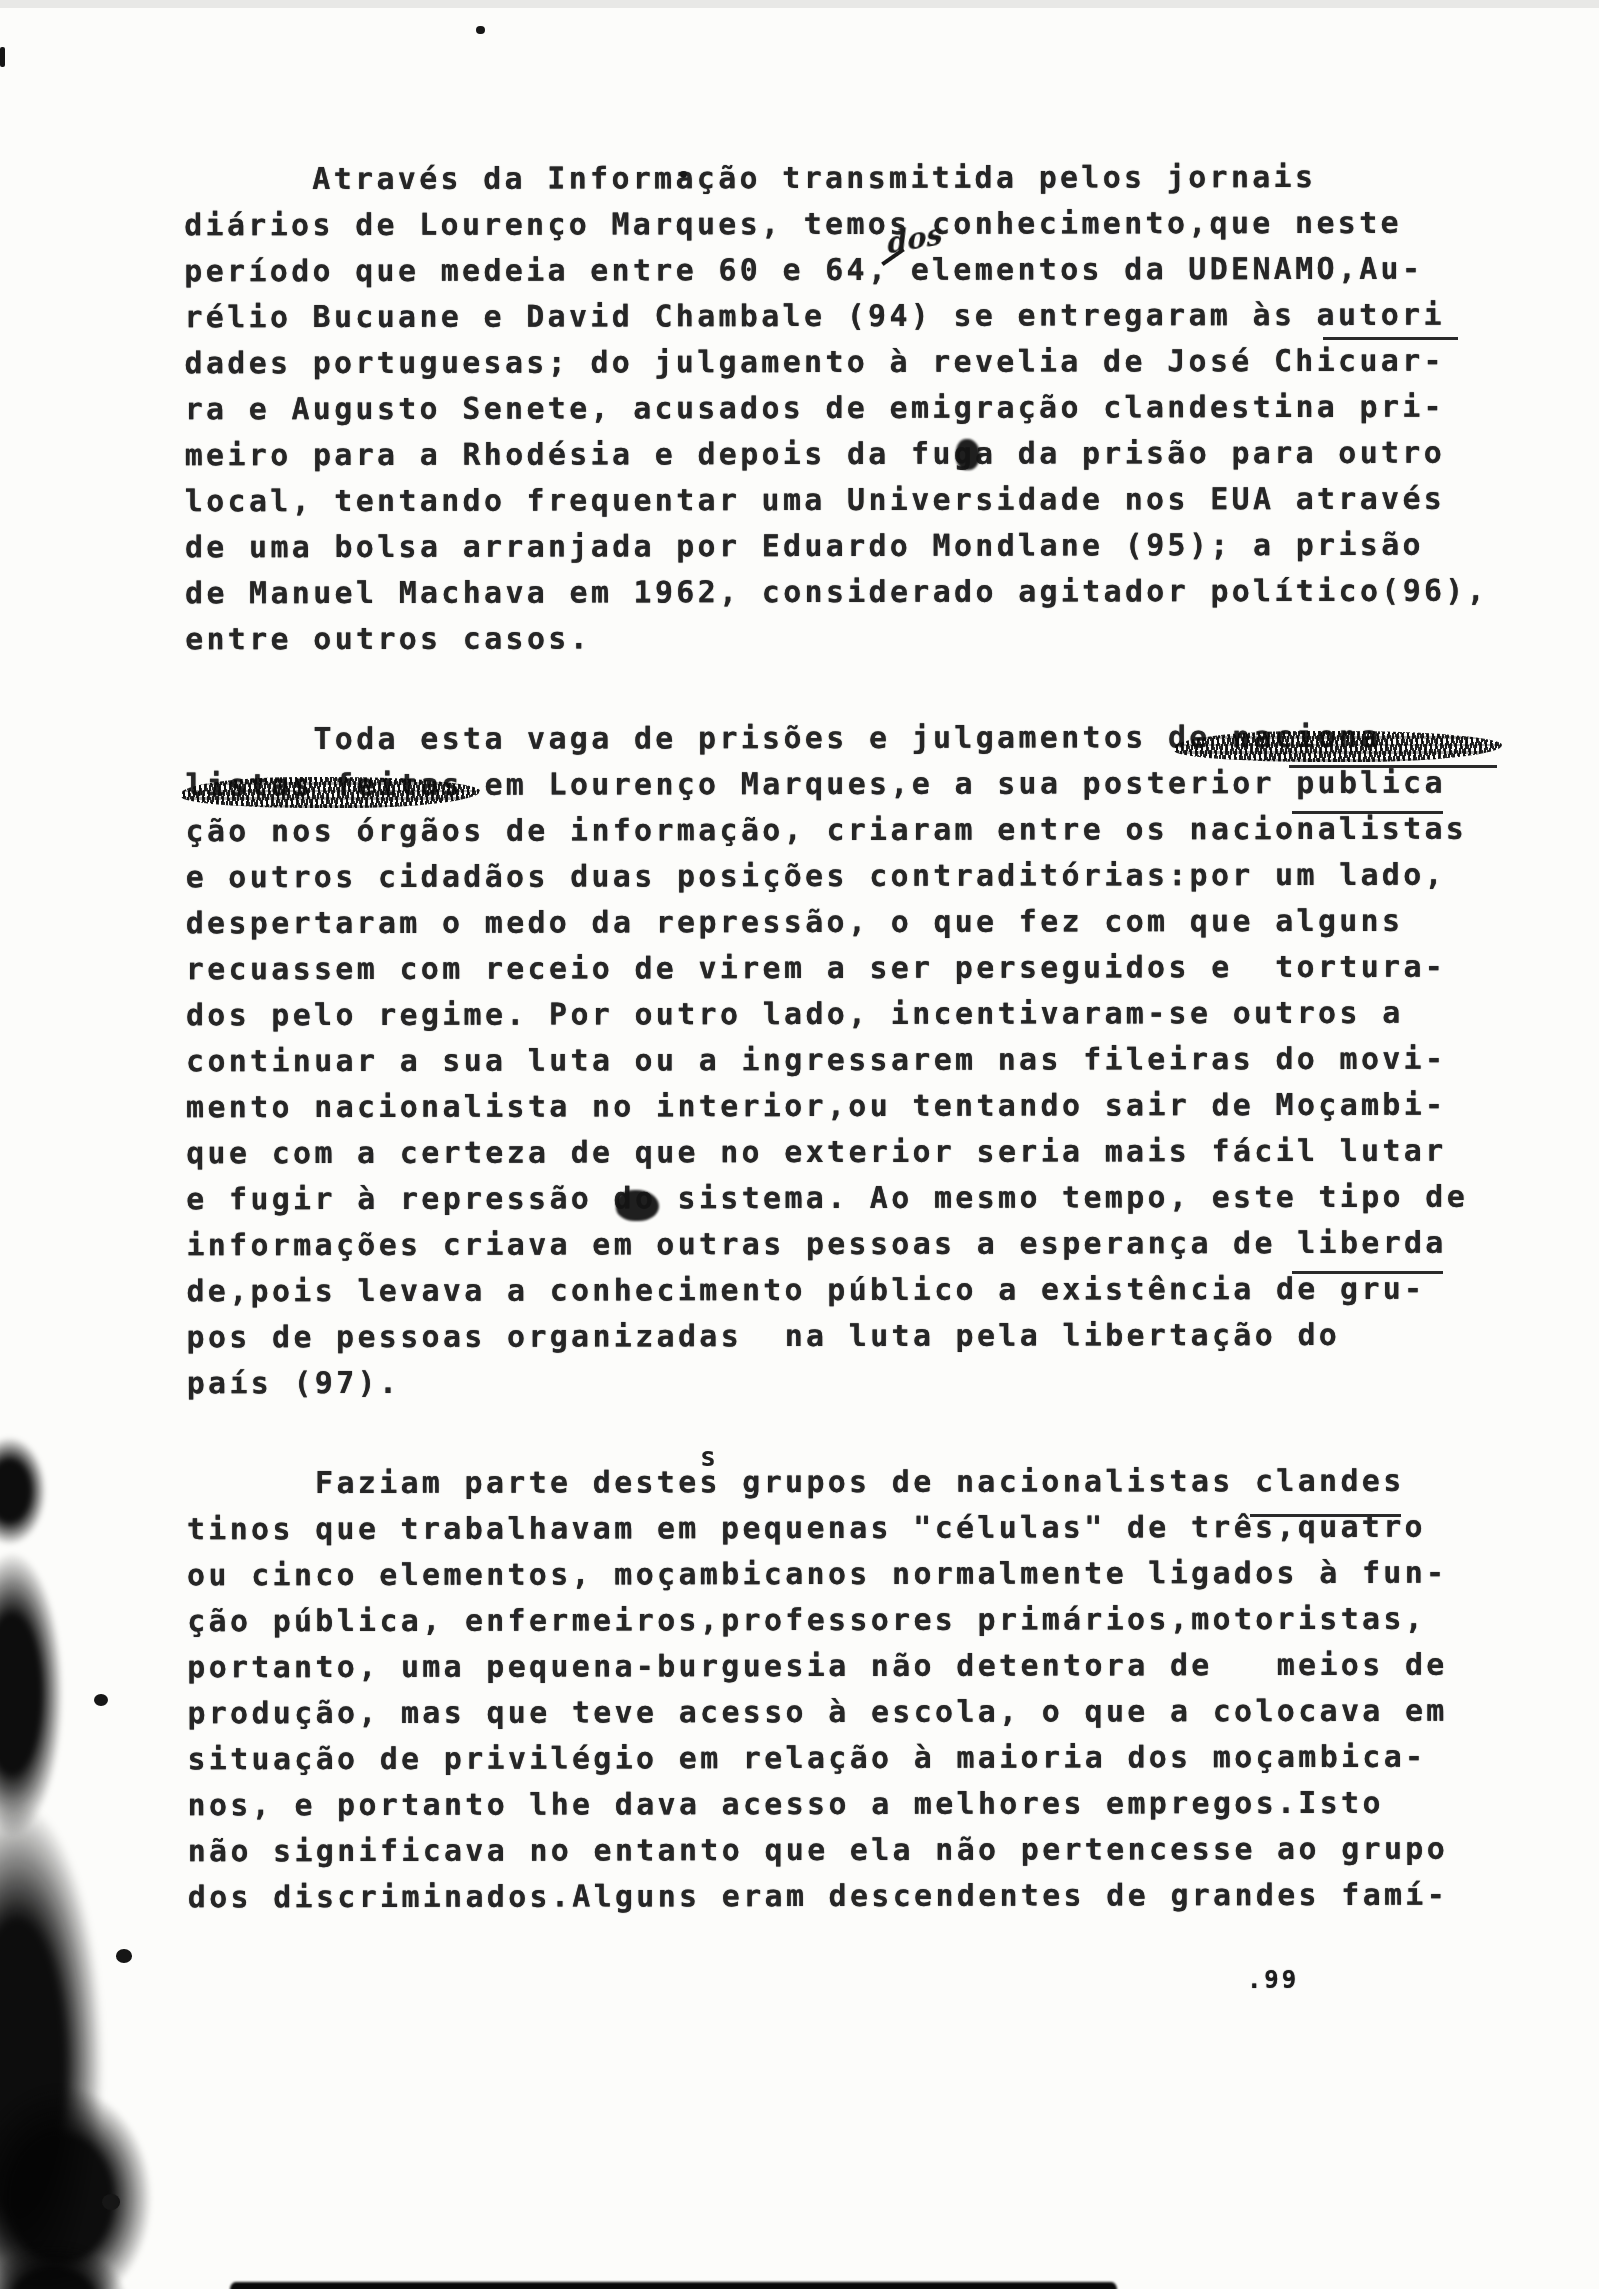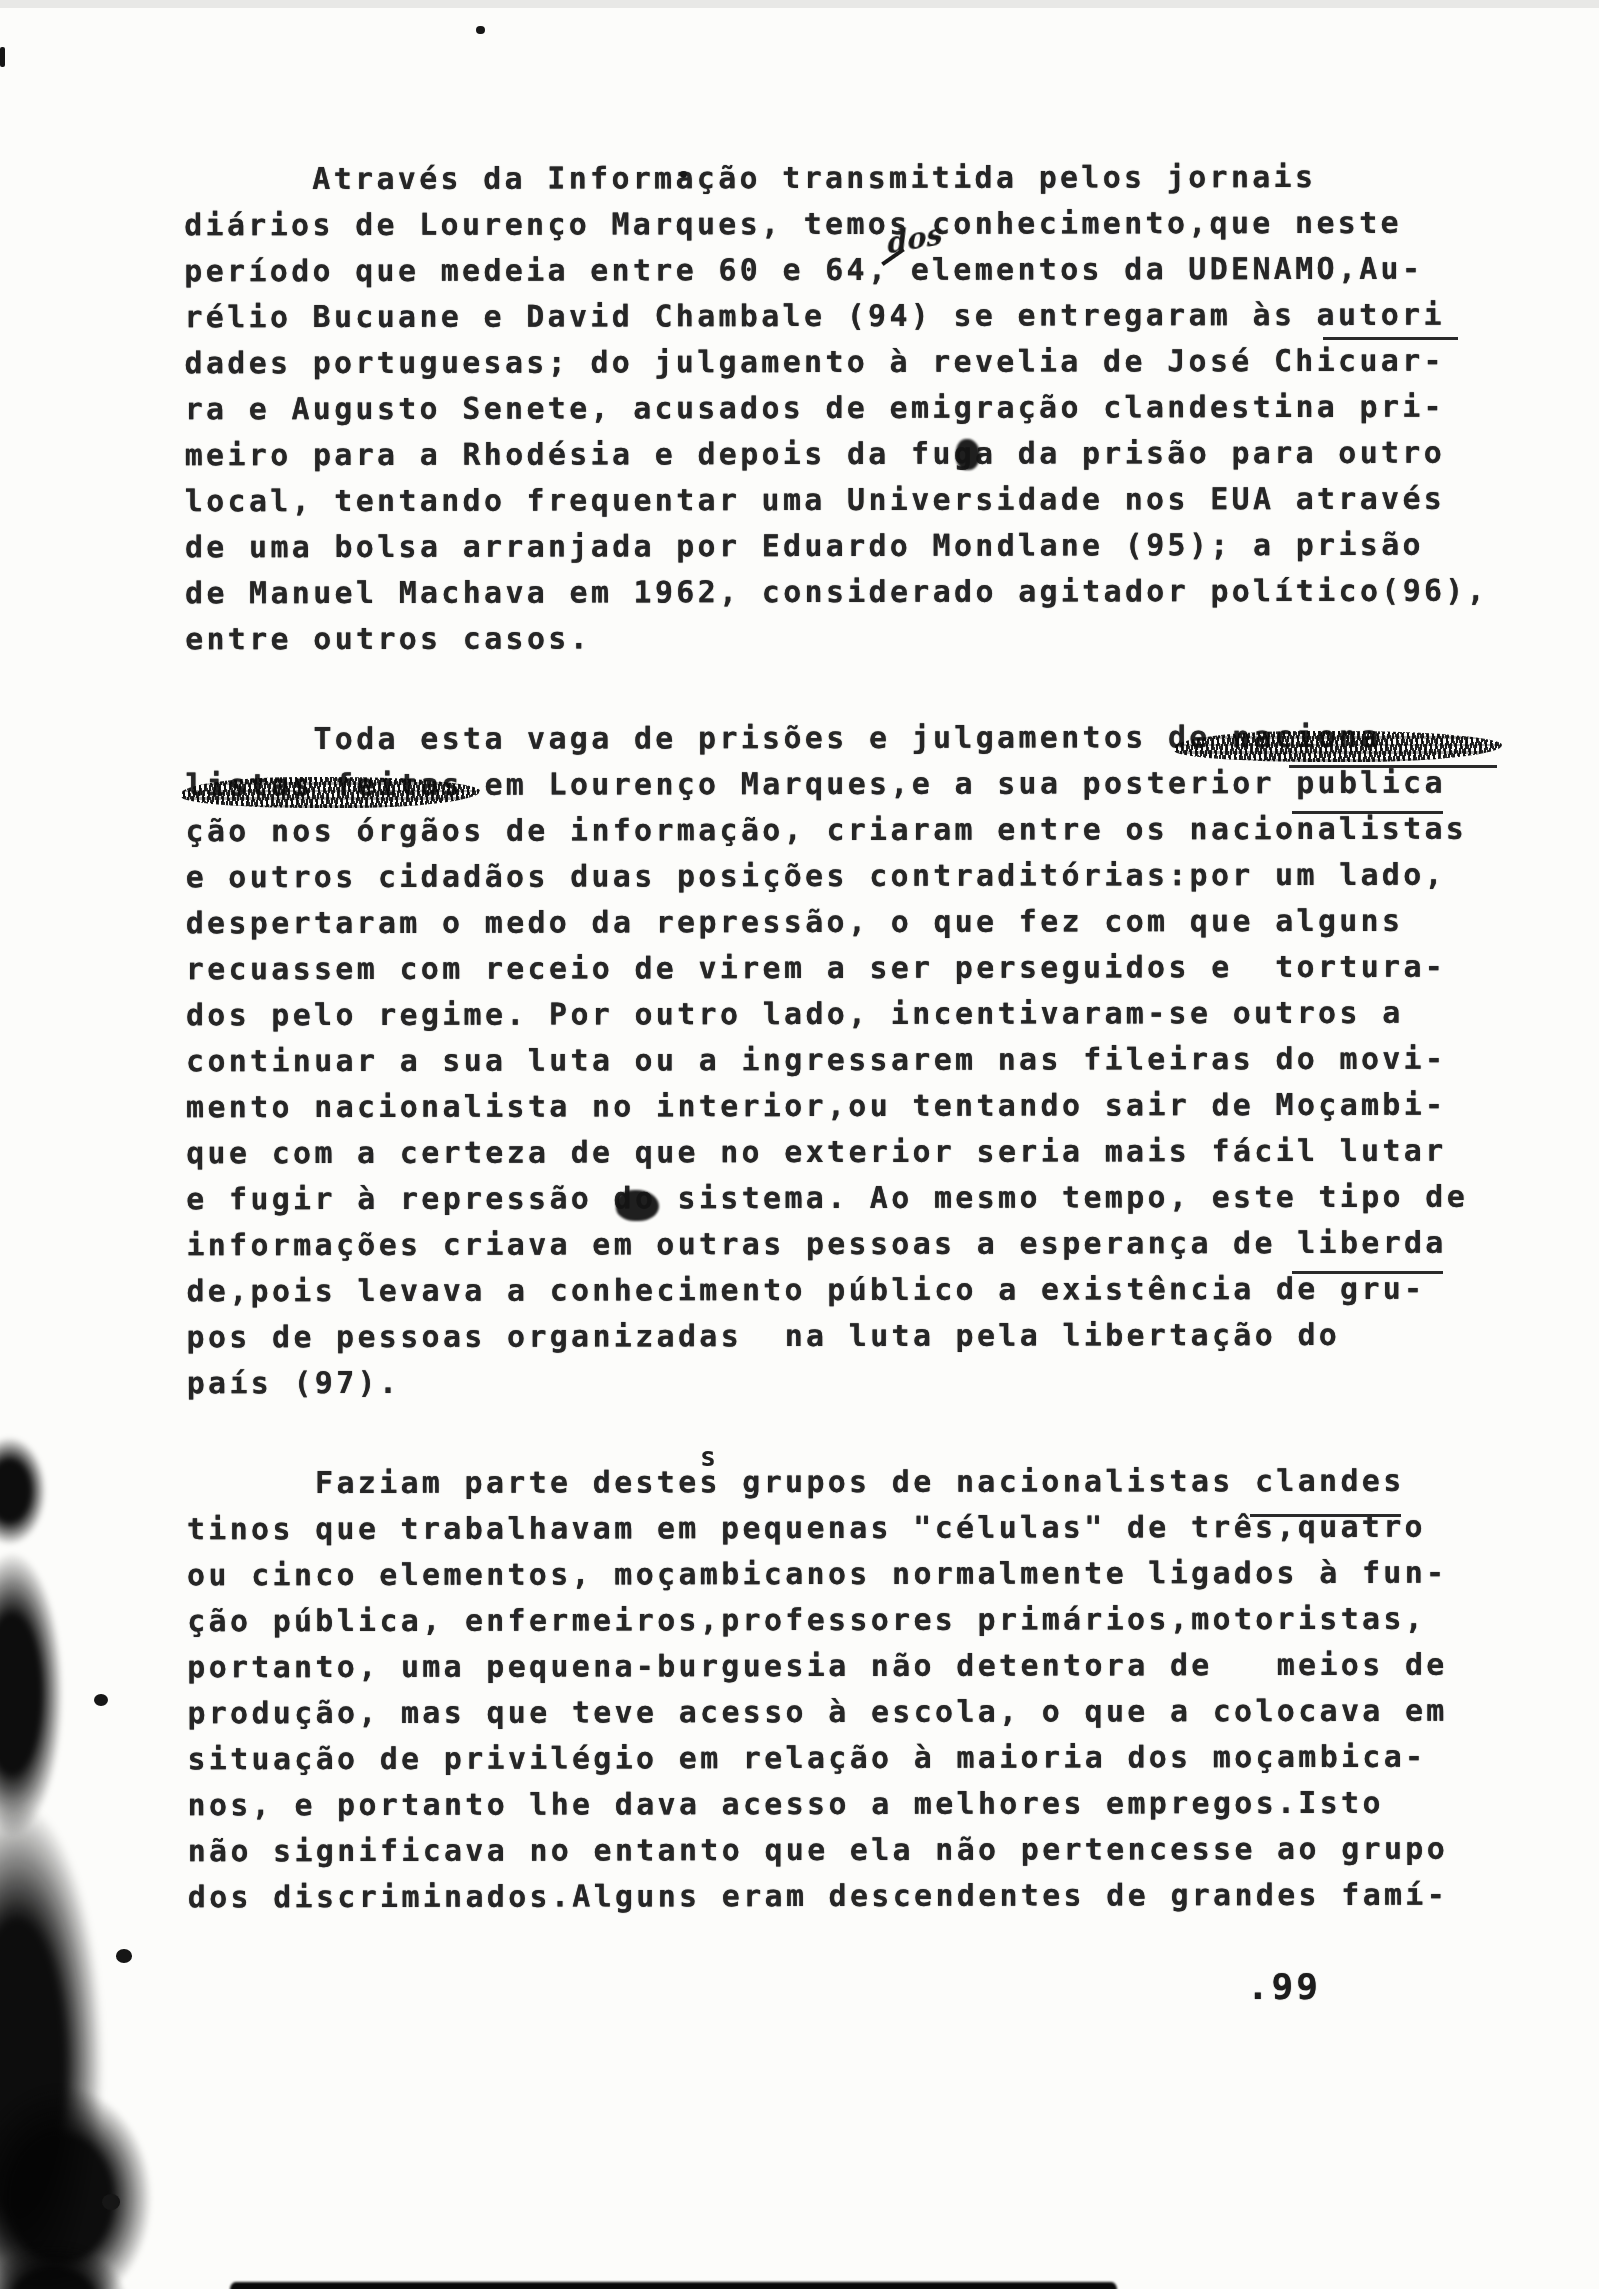--- a/index.html
+++ b/index.html
@@ -31,21 +31,21 @@
     font-size: 30px;
     font-weight: bold;
     letter-spacing: 3.3px;
     color: #262626;
     text-shadow: 0 0 1px rgba(25,25,25,0.75);
   }
   .page-number {
     position: absolute;
     left: 1247px;
     top: 1958px;
-    font-size: 36px;
+    font-size: 24px;
     font-weight: bold;
     letter-spacing: 2.9px;
     color: #1d1d1d;
     text-shadow: 0 0 1px rgba(25,25,25,0.8);
   }
   .handwritten {
     position: absolute;
     left: 887px;
     top: 214px;
     font-family: "DejaVu Serif", serif;

